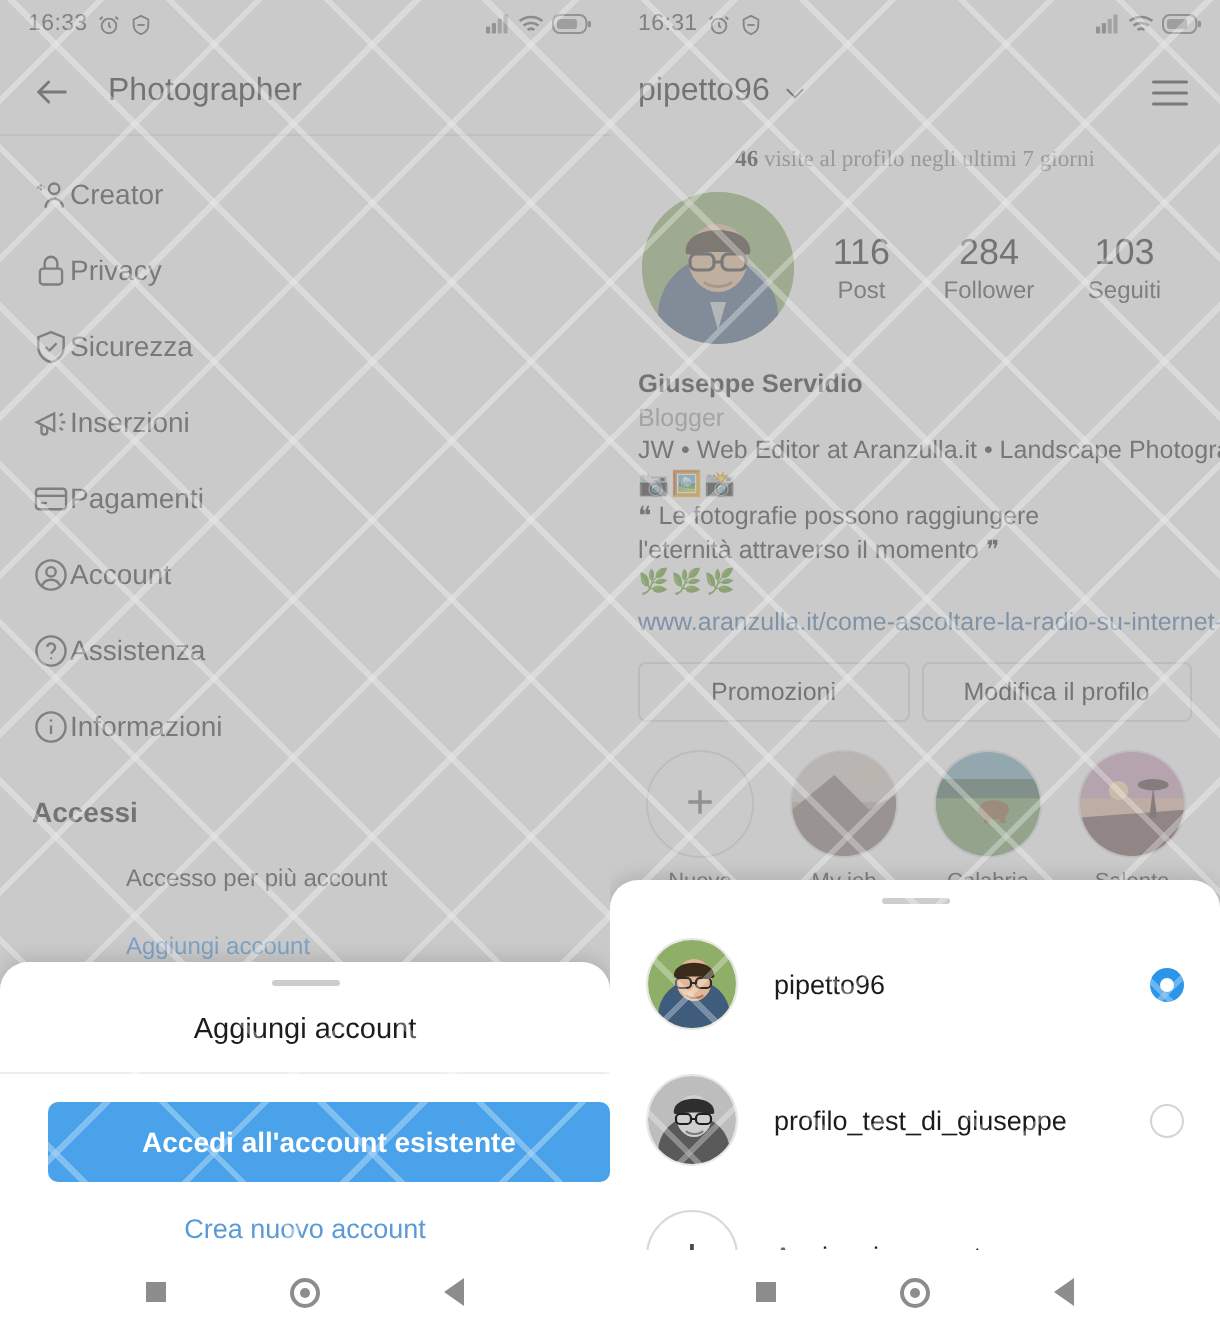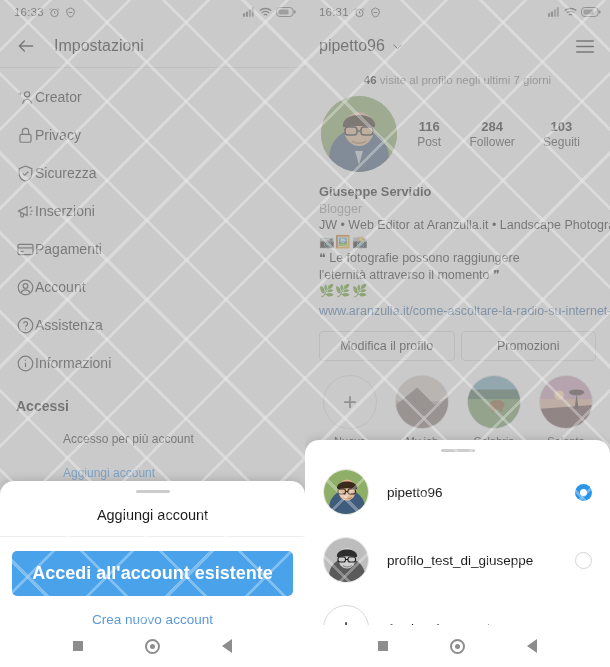--- a/index.html
+++ b/index.html
@@ -109,24 +109,25 @@
     color: #1c1c1c;
     padding: 14px 0 13px 0;
     border-bottom: 1px solid #ededed;
   }
   .sheet-body { padding: 14px 12px 10px 12px; }
   .btn-primary {
     display: block; width: 100%;
     background: #4aa3ea;
     color: #ffffff;
     border: none; border-radius: 5px;
-    font-size: 18px; font-weight: bold;
+    font-size: 14px; font-weight: bold;
     padding: 12px 12px;
     font-family: "Liberation Sans", sans-serif;
     cursor: pointer;
+    margin-left: 12px;
   }
   .btn-link {
     display: block; width: 100%;
     background: transparent; border: none;
     color: #5b9ad6;
     font-size: 13.5px;
     padding: 16px 0 14px 0;
     font-family: "Liberation Sans", sans-serif;
     cursor: pointer;
   }
@@ -138,20 +139,21 @@
     justify-content: space-between;
     padding: 0 14px;
   }
   .ph-left { display: flex; align-items: center; gap: 6px; }
   .ph-name { font-size: 16px; color: #1c1c1c; }
   .visits {
     text-align: center;
     font-size: 11.5px;
     color: #7d7d7d;
     padding: 6px 0 10px 0;
+    font-family: Liberation Serif, serif;
   }
   .visits b { color: #2b2b2b; }
 
   .prof-top {
     display: flex; align-items: center;
     padding: 0 16px;
     gap: 6px;
   }
   .avatar-big {
     width: 76px; height: 76px;
@@ -161,21 +163,21 @@
     background: #9ab27a;
     position: relative;
   }
   .stats {
     flex: 1;
     display: flex;
     justify-content: space-around;
     align-items: center;
   }
   .stat { text-align: center; }
-  .stat-num { font-size: 13px; font-weight: bold; color: #1c1c1c; }
+  .stat-num { font-size: 18px; font-weight: normal; color: #1c1c1c; }
   .stat-lab { font-size: 12px; color: #3c3c3c; margin-top: 1px; }
 
   .bio { padding: 12px 14px 0 14px; line-height: 1.32; }
   .bio-name { font-size: 12.8px; font-weight: bold; color: #1c1c1c; }
   .bio-cat  { font-size: 12.5px; color: #9a9a9a; }
   .bio-line { font-size: 12.5px; color: #262626; white-space: nowrap; }
   .bio-emoji { font-size: 12.5px; letter-spacing: 1px; }
   .bio-url  { font-size: 12.5px; color: #3c6ea5; padding-top: 3px; white-space: nowrap; }
 
   .actions {
@@ -320,21 +322,21 @@
         </span>
       </div>
     </div>
 
     <div class="settings-header">
       <span class="ic">
         <svg width="20" height="20" viewBox="0 0 24 24" fill="none" stroke="#2b2b2b" stroke-width="1.7" stroke-linecap="round">
             <path d="M20 12H4M10 6l-6 6 6 6"></path>
           </svg>
       </span>
-      <span class="settings-title">Impostazioni</span>
+      <span class="settings-title">Photographer</span>
     </div>
 
     <div class="settings-list">
 
       <div class="srow">
         <span class="ic">
           <svg width="19" height="19" viewBox="0 0 24 24" fill="none" stroke="#3a3a3a" stroke-width="1.5">
               <circle cx="14" cy="8" r="3.3"></circle>
               <path d="M8.5 20c0-3.3 2.5-5.6 5.5-5.6s5.5 2.3 5.5 5.6"></path>
               <path d="M5 5.5l1.2 1.2M5 9l1.2-1.2M3 7.3h1.8M7.3 7.3h.5"></path>
@@ -541,22 +543,22 @@
       <div class="bio-cat">Blogger</div>
       <div class="bio-line">JW • Web Editor at Aranzulla.it • Landscape Photographer</div>
       <div class="bio-emoji">📷🖼️📸</div>
       <div class="bio-line">❝ Le fotografie possono raggiungere</div>
       <div class="bio-line">l'eternità attraverso il momento ❞</div>
       <div class="bio-emoji">🌿🌿🌿</div>
       <div class="bio-url">www.aranzulla.it/come-ascoltare-la-radio-su-internet-gr...</div>
     </div>
 
     <div class="actions">
+      <button class="act-btn">Promozioni</button>
       <button class="act-btn">Modifica il profilo</button>
-      <button class="act-btn">Promozioni</button>
     </div>
 
     <div class="highlights">
       <div class="hl">
         <div class="hl-circle">
           <span class="hl-plus">+</span>
         </div>
         <div class="hl-label">Nuovo</div>
       </div>
       <div class="hl">

